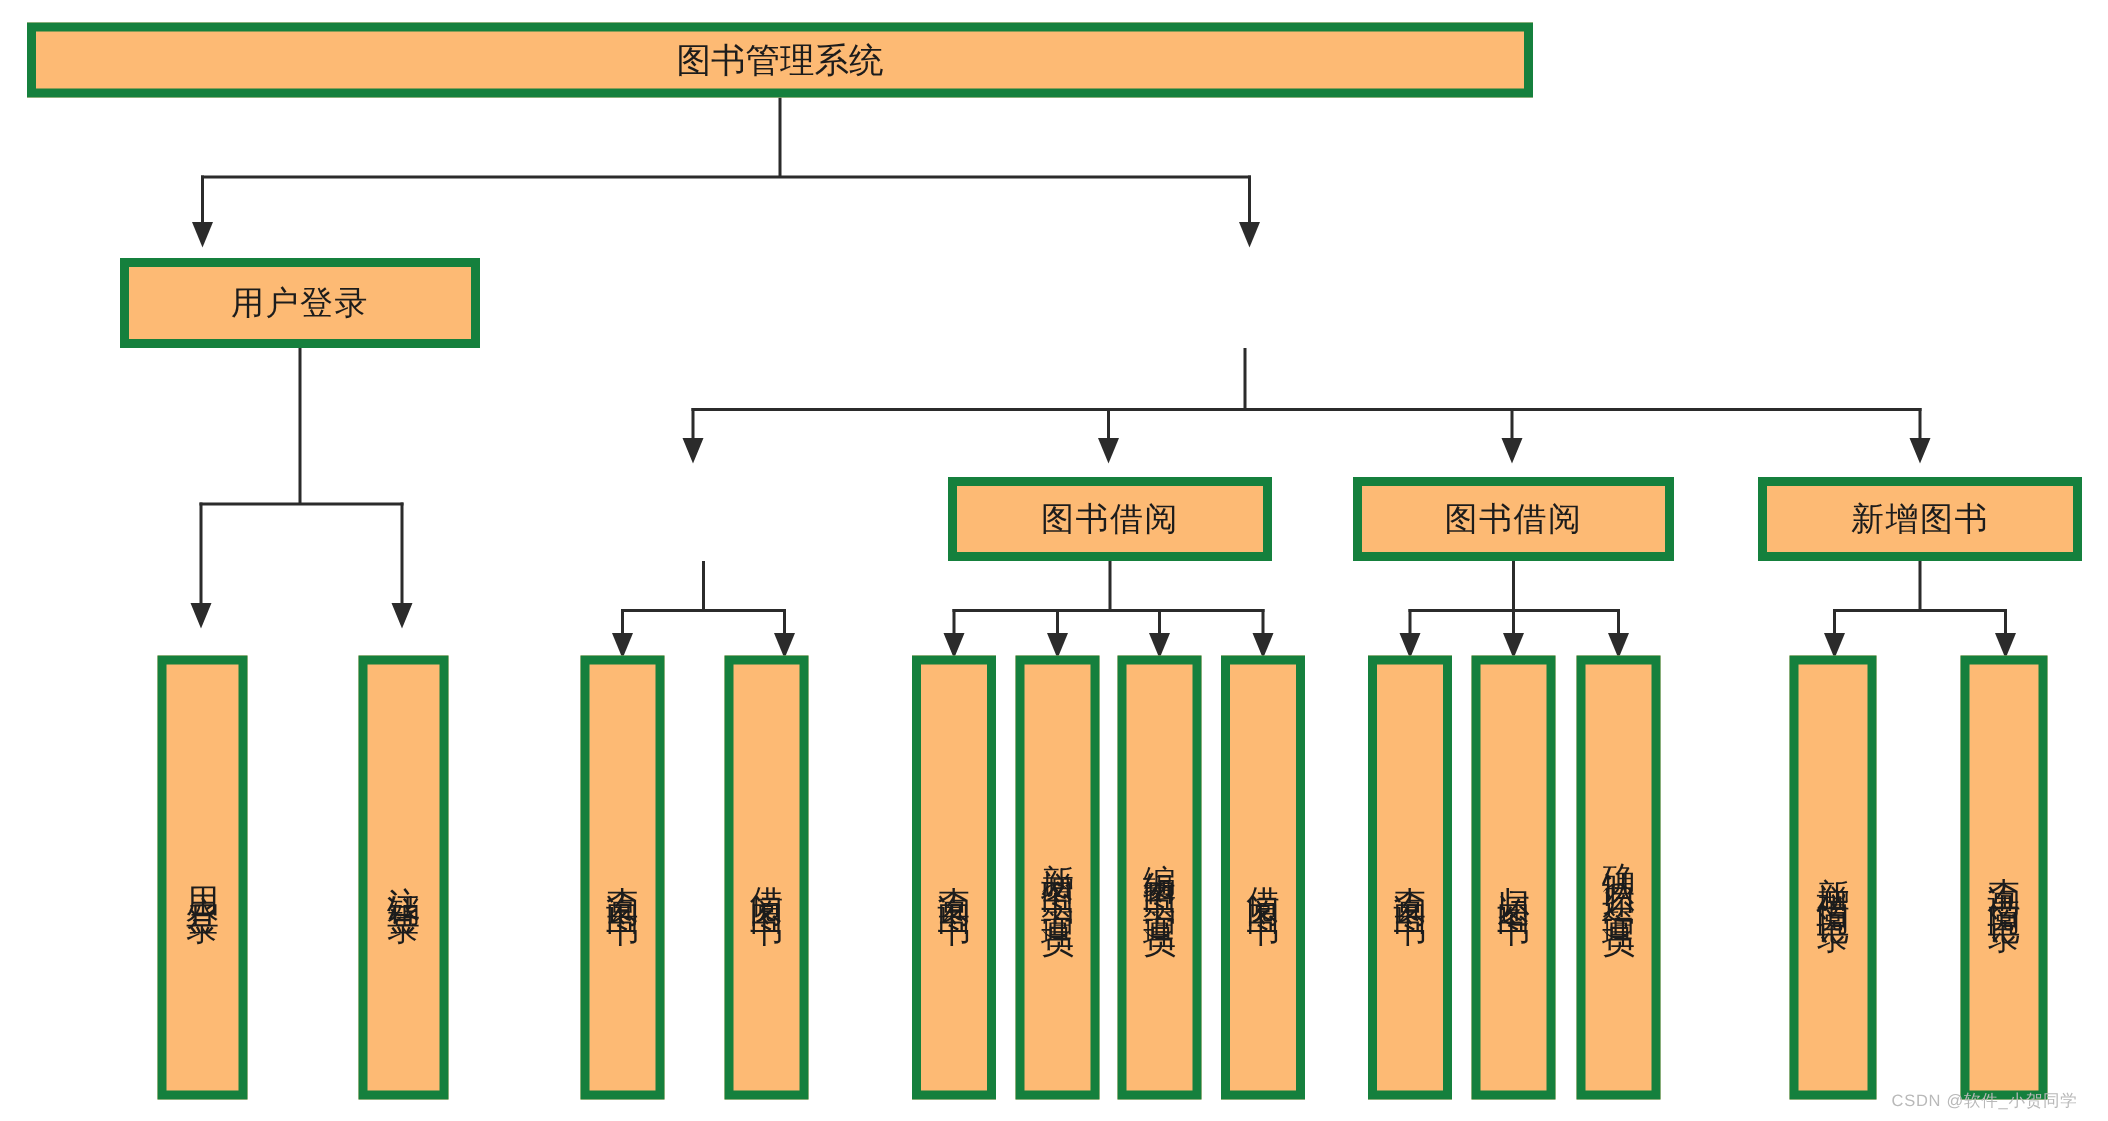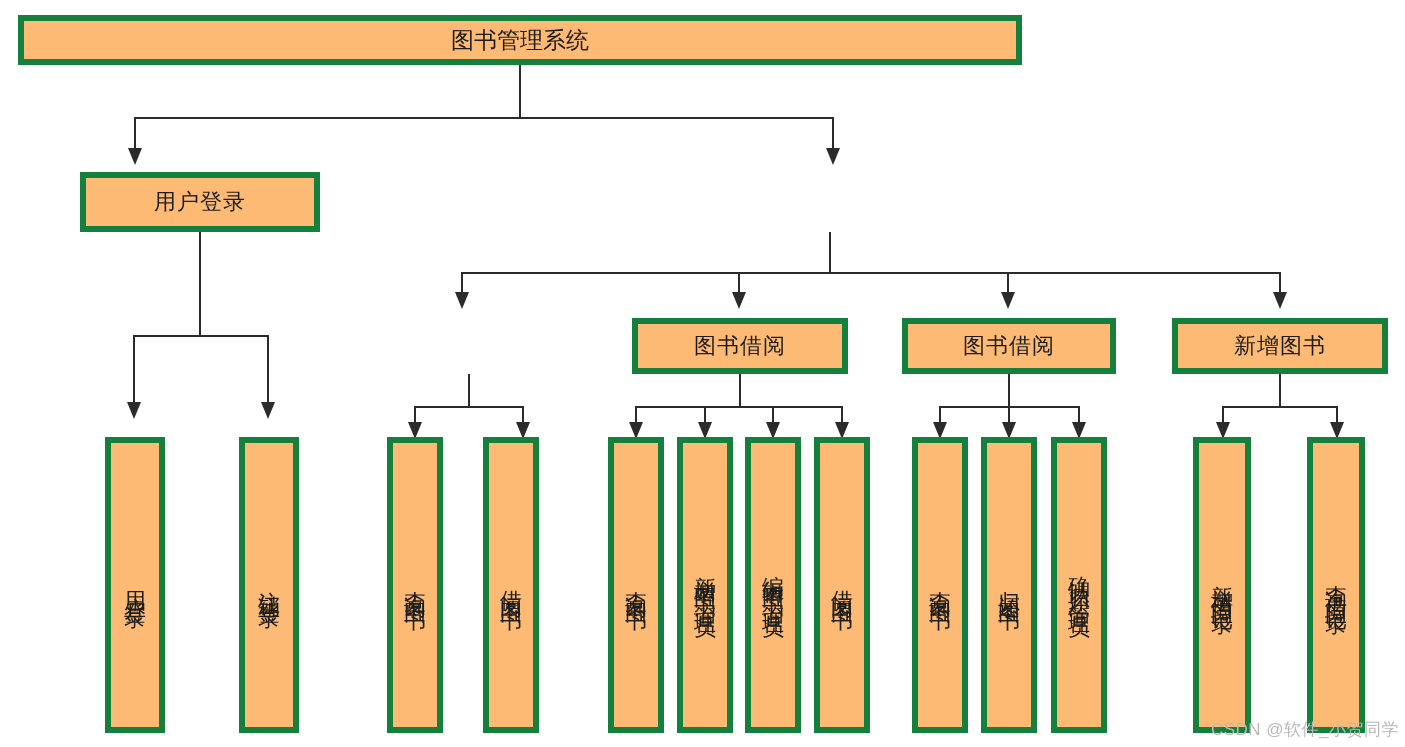--- a/index.html
+++ b/index.html
@@ -49,22 +49,22 @@
     width:0;height:0;
     border-left:7px solid transparent;
     border-right:7px solid transparent;
     border-top:17px solid #2b2b2b;
     z-index:2;
   }
 
   
   #watermark{
     position:absolute;
-    right:6px;bottom:6px;
-    font-size:17px;
+    right:20px;bottom:6px;
+    font-size:11px;
     color:#b9b9b9;
     letter-spacing:0.5px;
     z-index:6;
     white-space:nowrap;
   }
 </style>
 </head>
 <body>
 
 <div id="stage">

